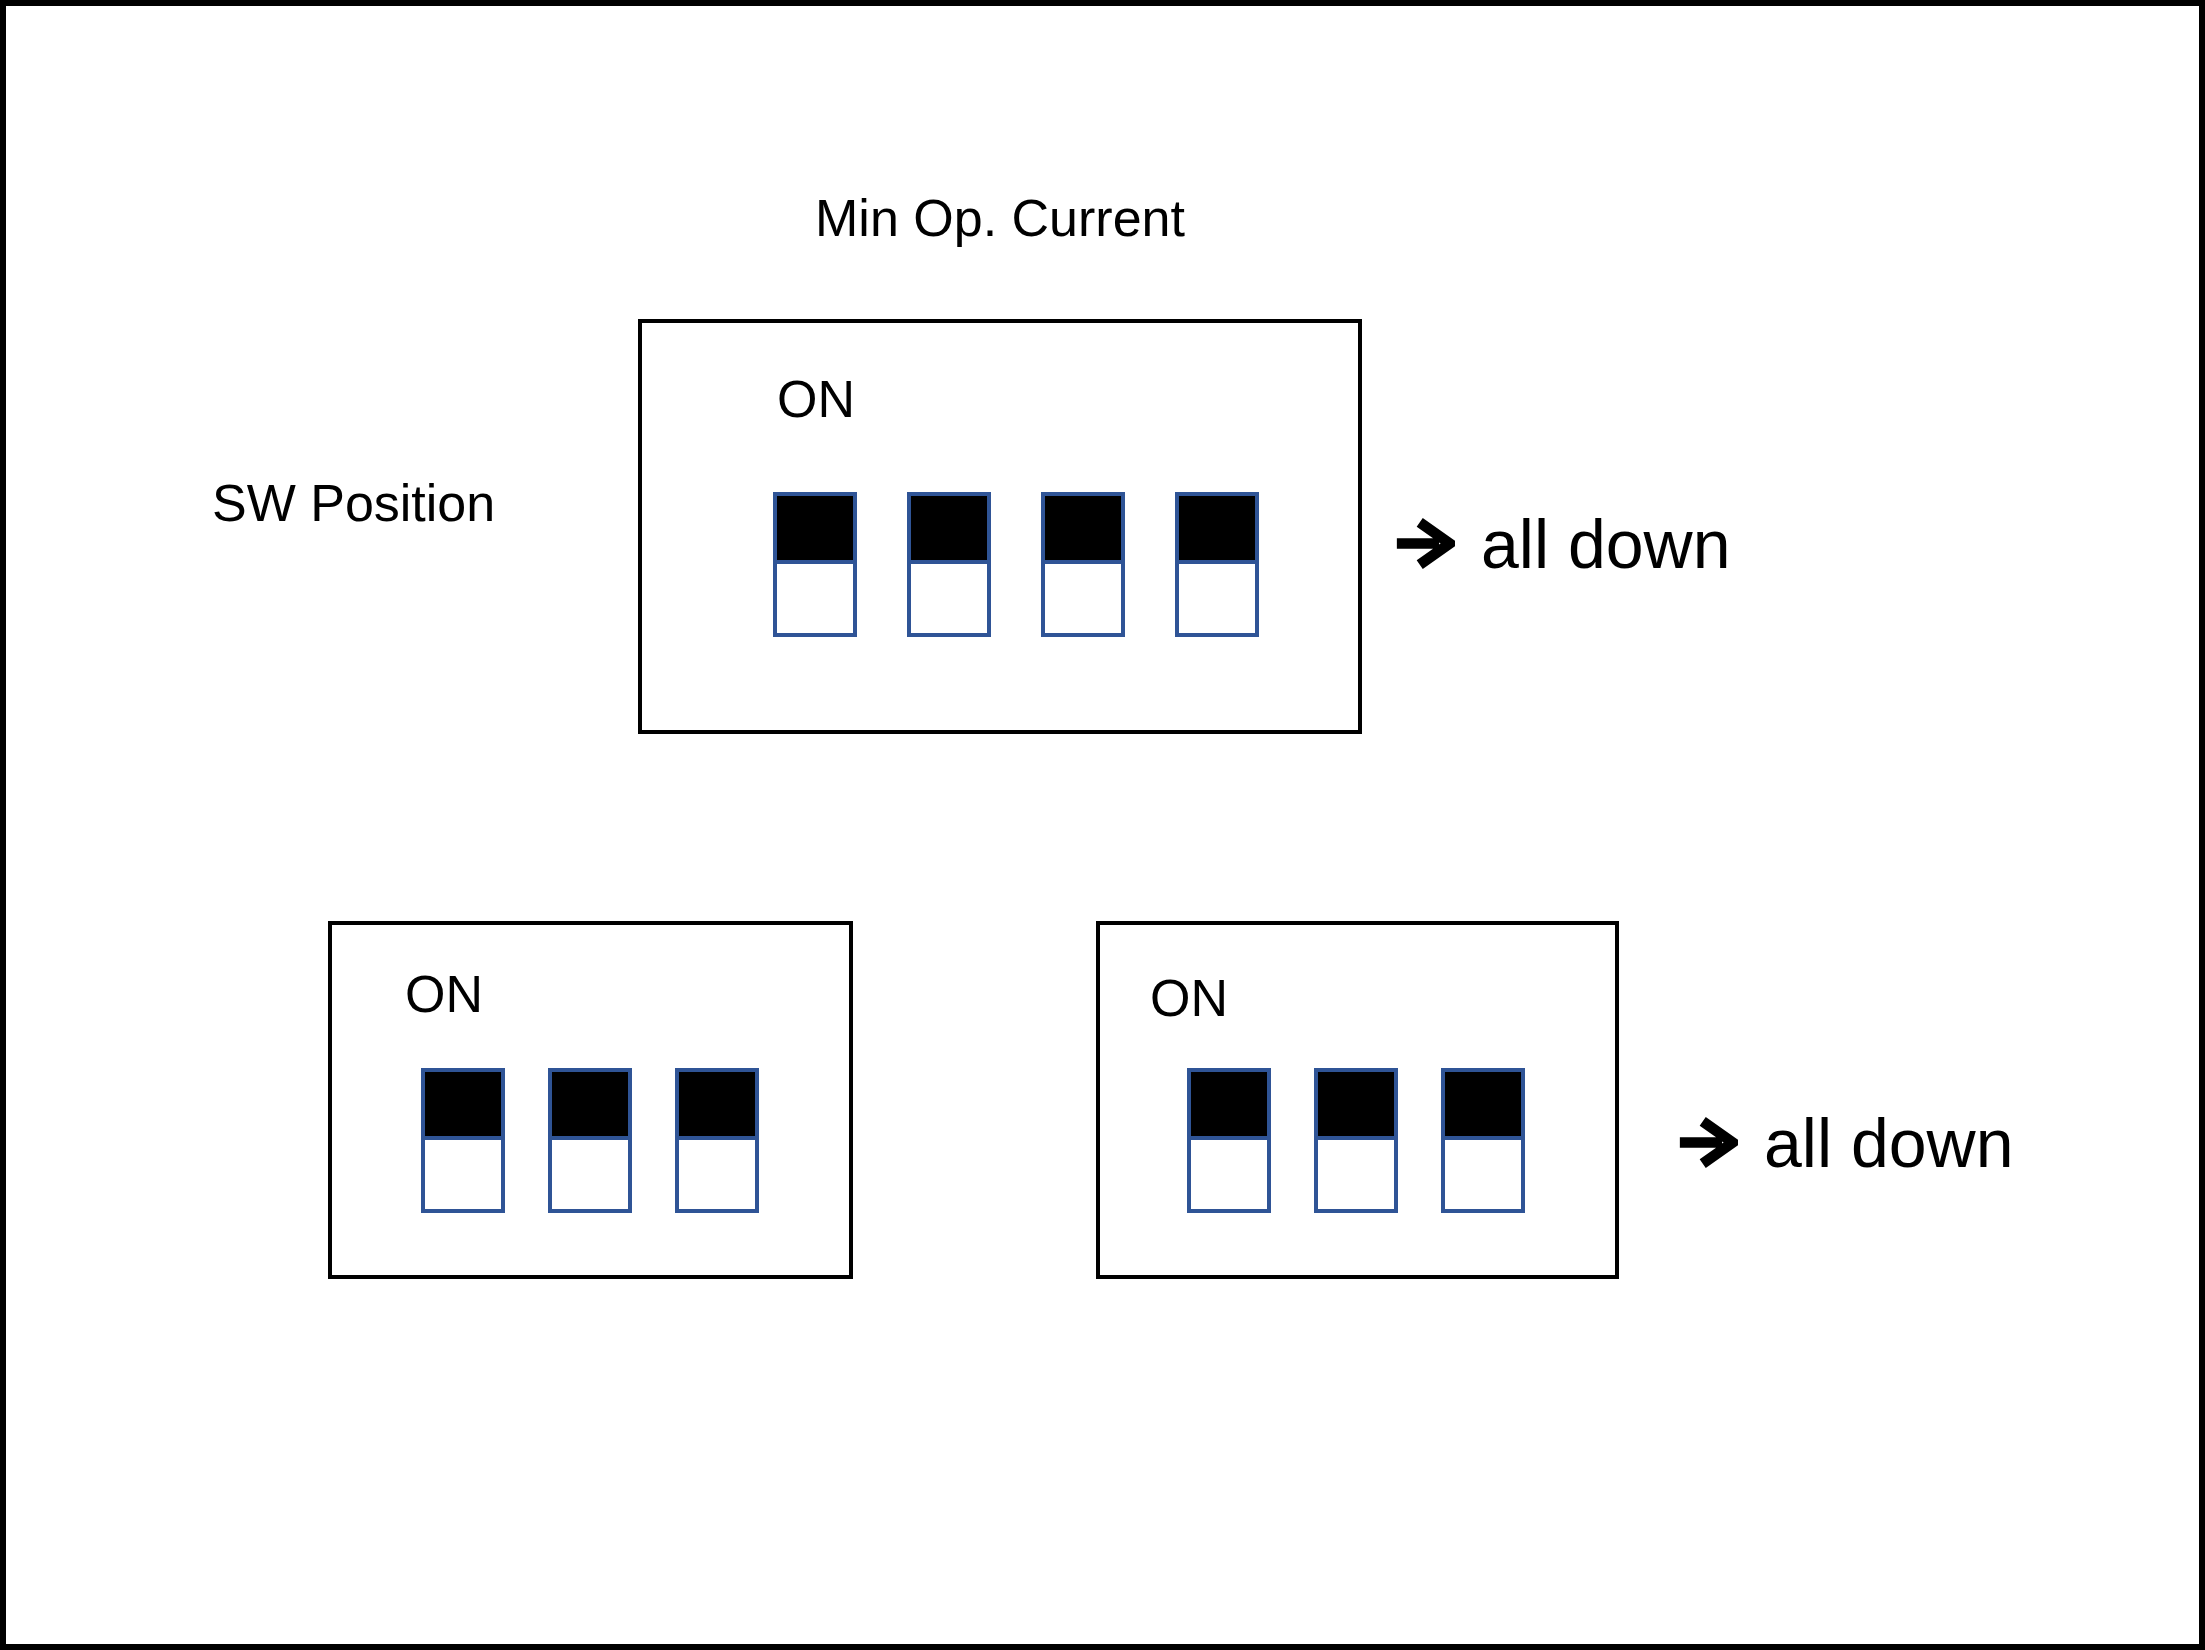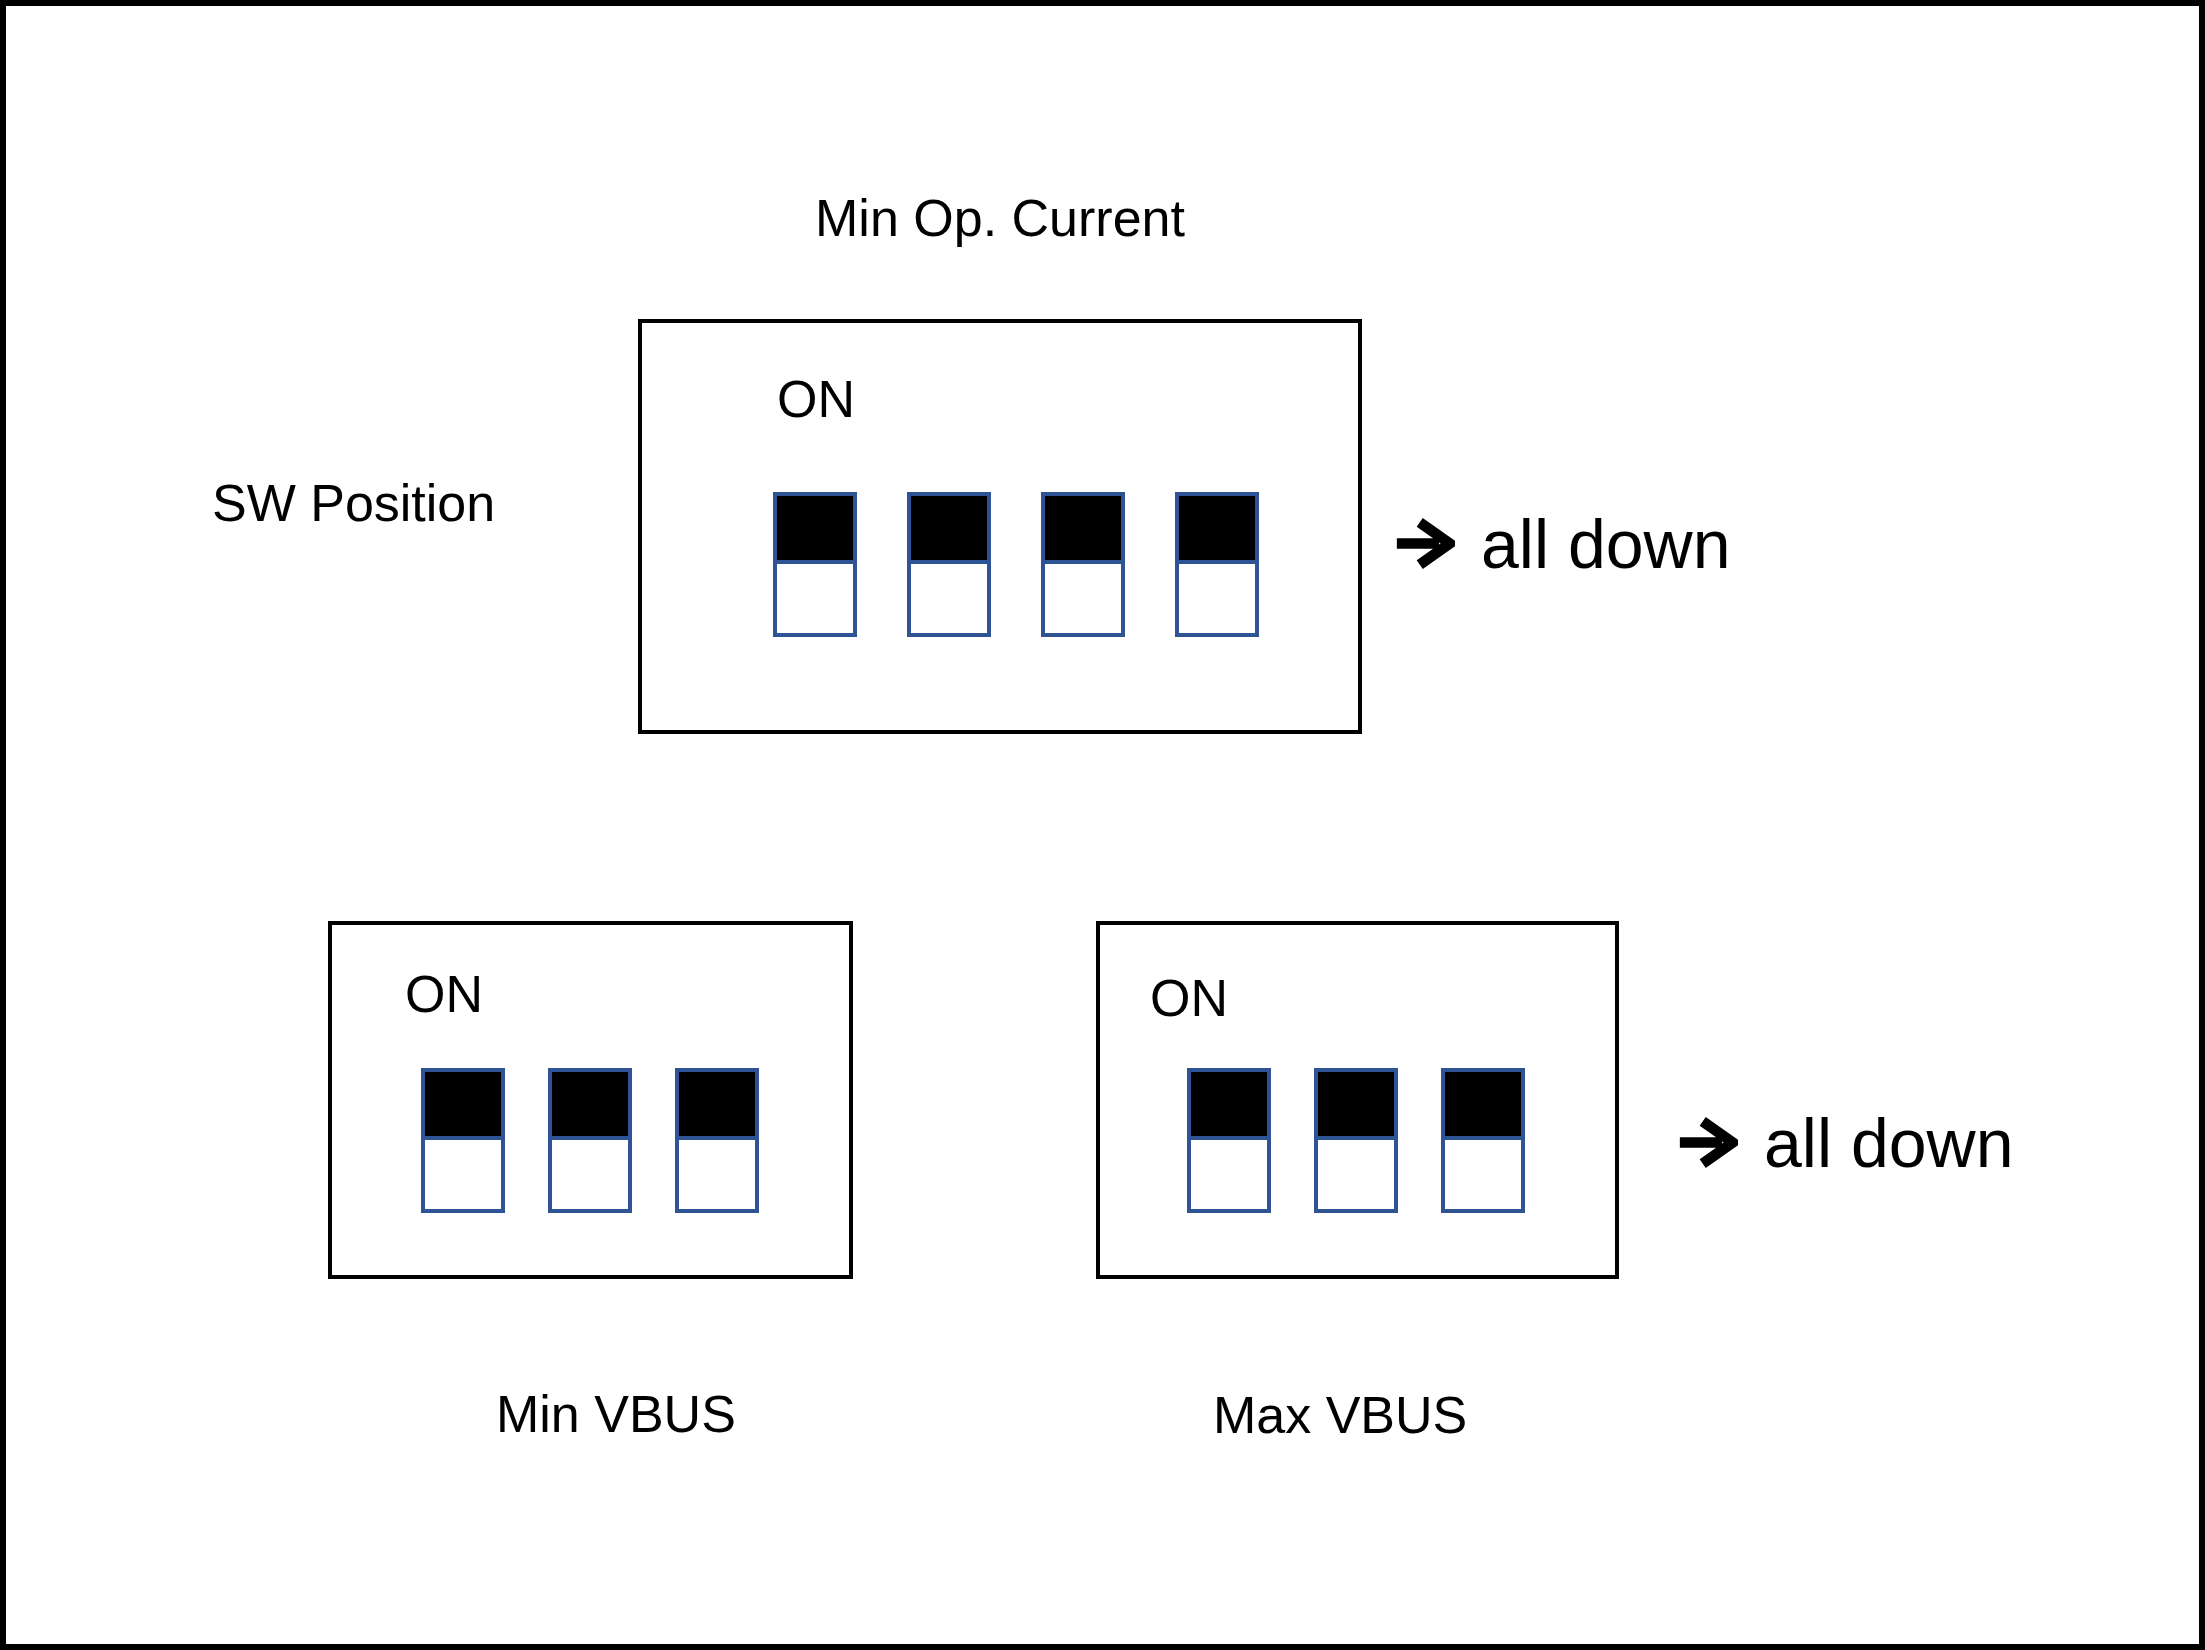--- a/index.html
+++ b/index.html
@@ -135,42 +135,40 @@
       <div class="switch down">
         <div class="on-half"></div>
         <div class="off-half"></div>
       </div>
       <div class="switch down">
         <div class="on-half"></div>
         <div class="off-half"></div>
       </div>
     </div>
 
-  <div class="label title-left">Min VBUS</div>
 
   <div class="dip-box box-right"></div>
 
   <div class="label on-right">ON</div>
 
   <div class="switch-row row-right">
       <div class="switch down">
         <div class="on-half"></div>
         <div class="off-half"></div>
       </div>
       <div class="switch down">
         <div class="on-half"></div>
         <div class="off-half"></div>
       </div>
       <div class="switch down">
         <div class="on-half"></div>
         <div class="off-half"></div>
       </div>
     </div>
 
-  <div class="label title-right">Max VBUS</div>
 
   <div class="note note-bottom">
     <svg width="60" height="51" viewBox="0 0 68 58">
       <path d="M2 29 H50 M28 5 L62 29 L28 53" stroke="#000000" stroke-width="12" fill="none"></path>
     </svg>
     <span class="note-text">all down</span>
   </div>
 
 </div>
 

